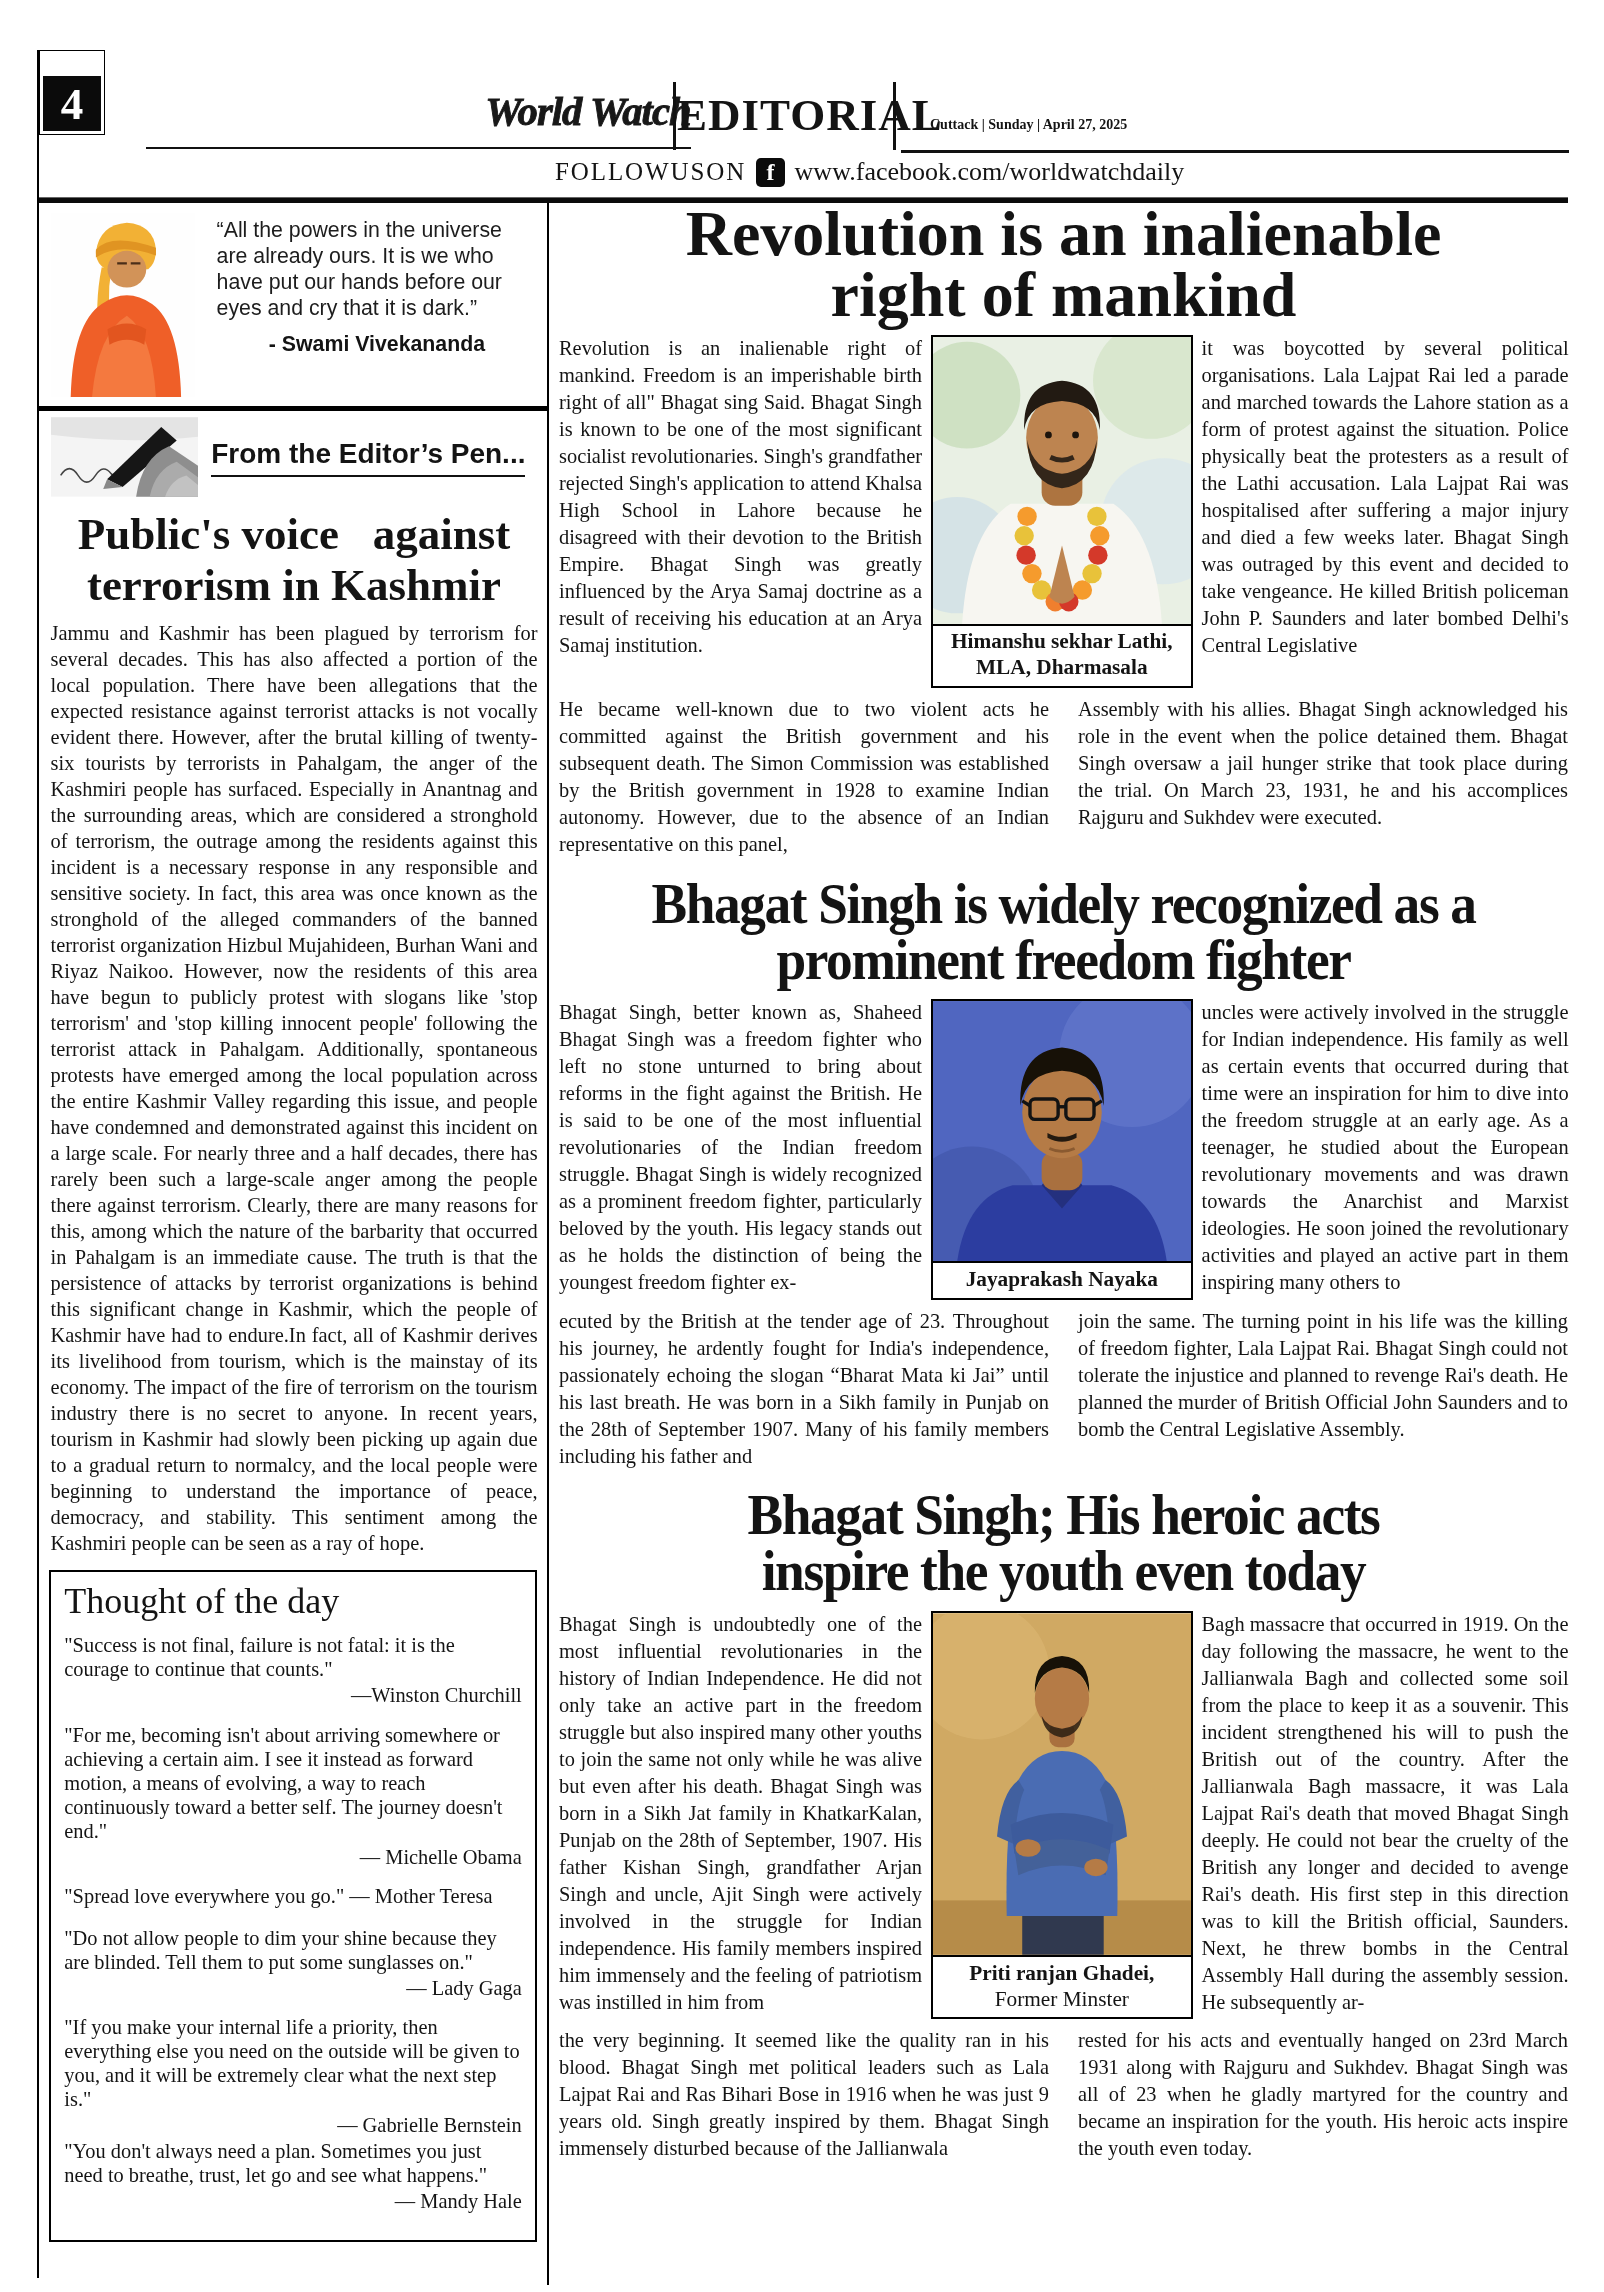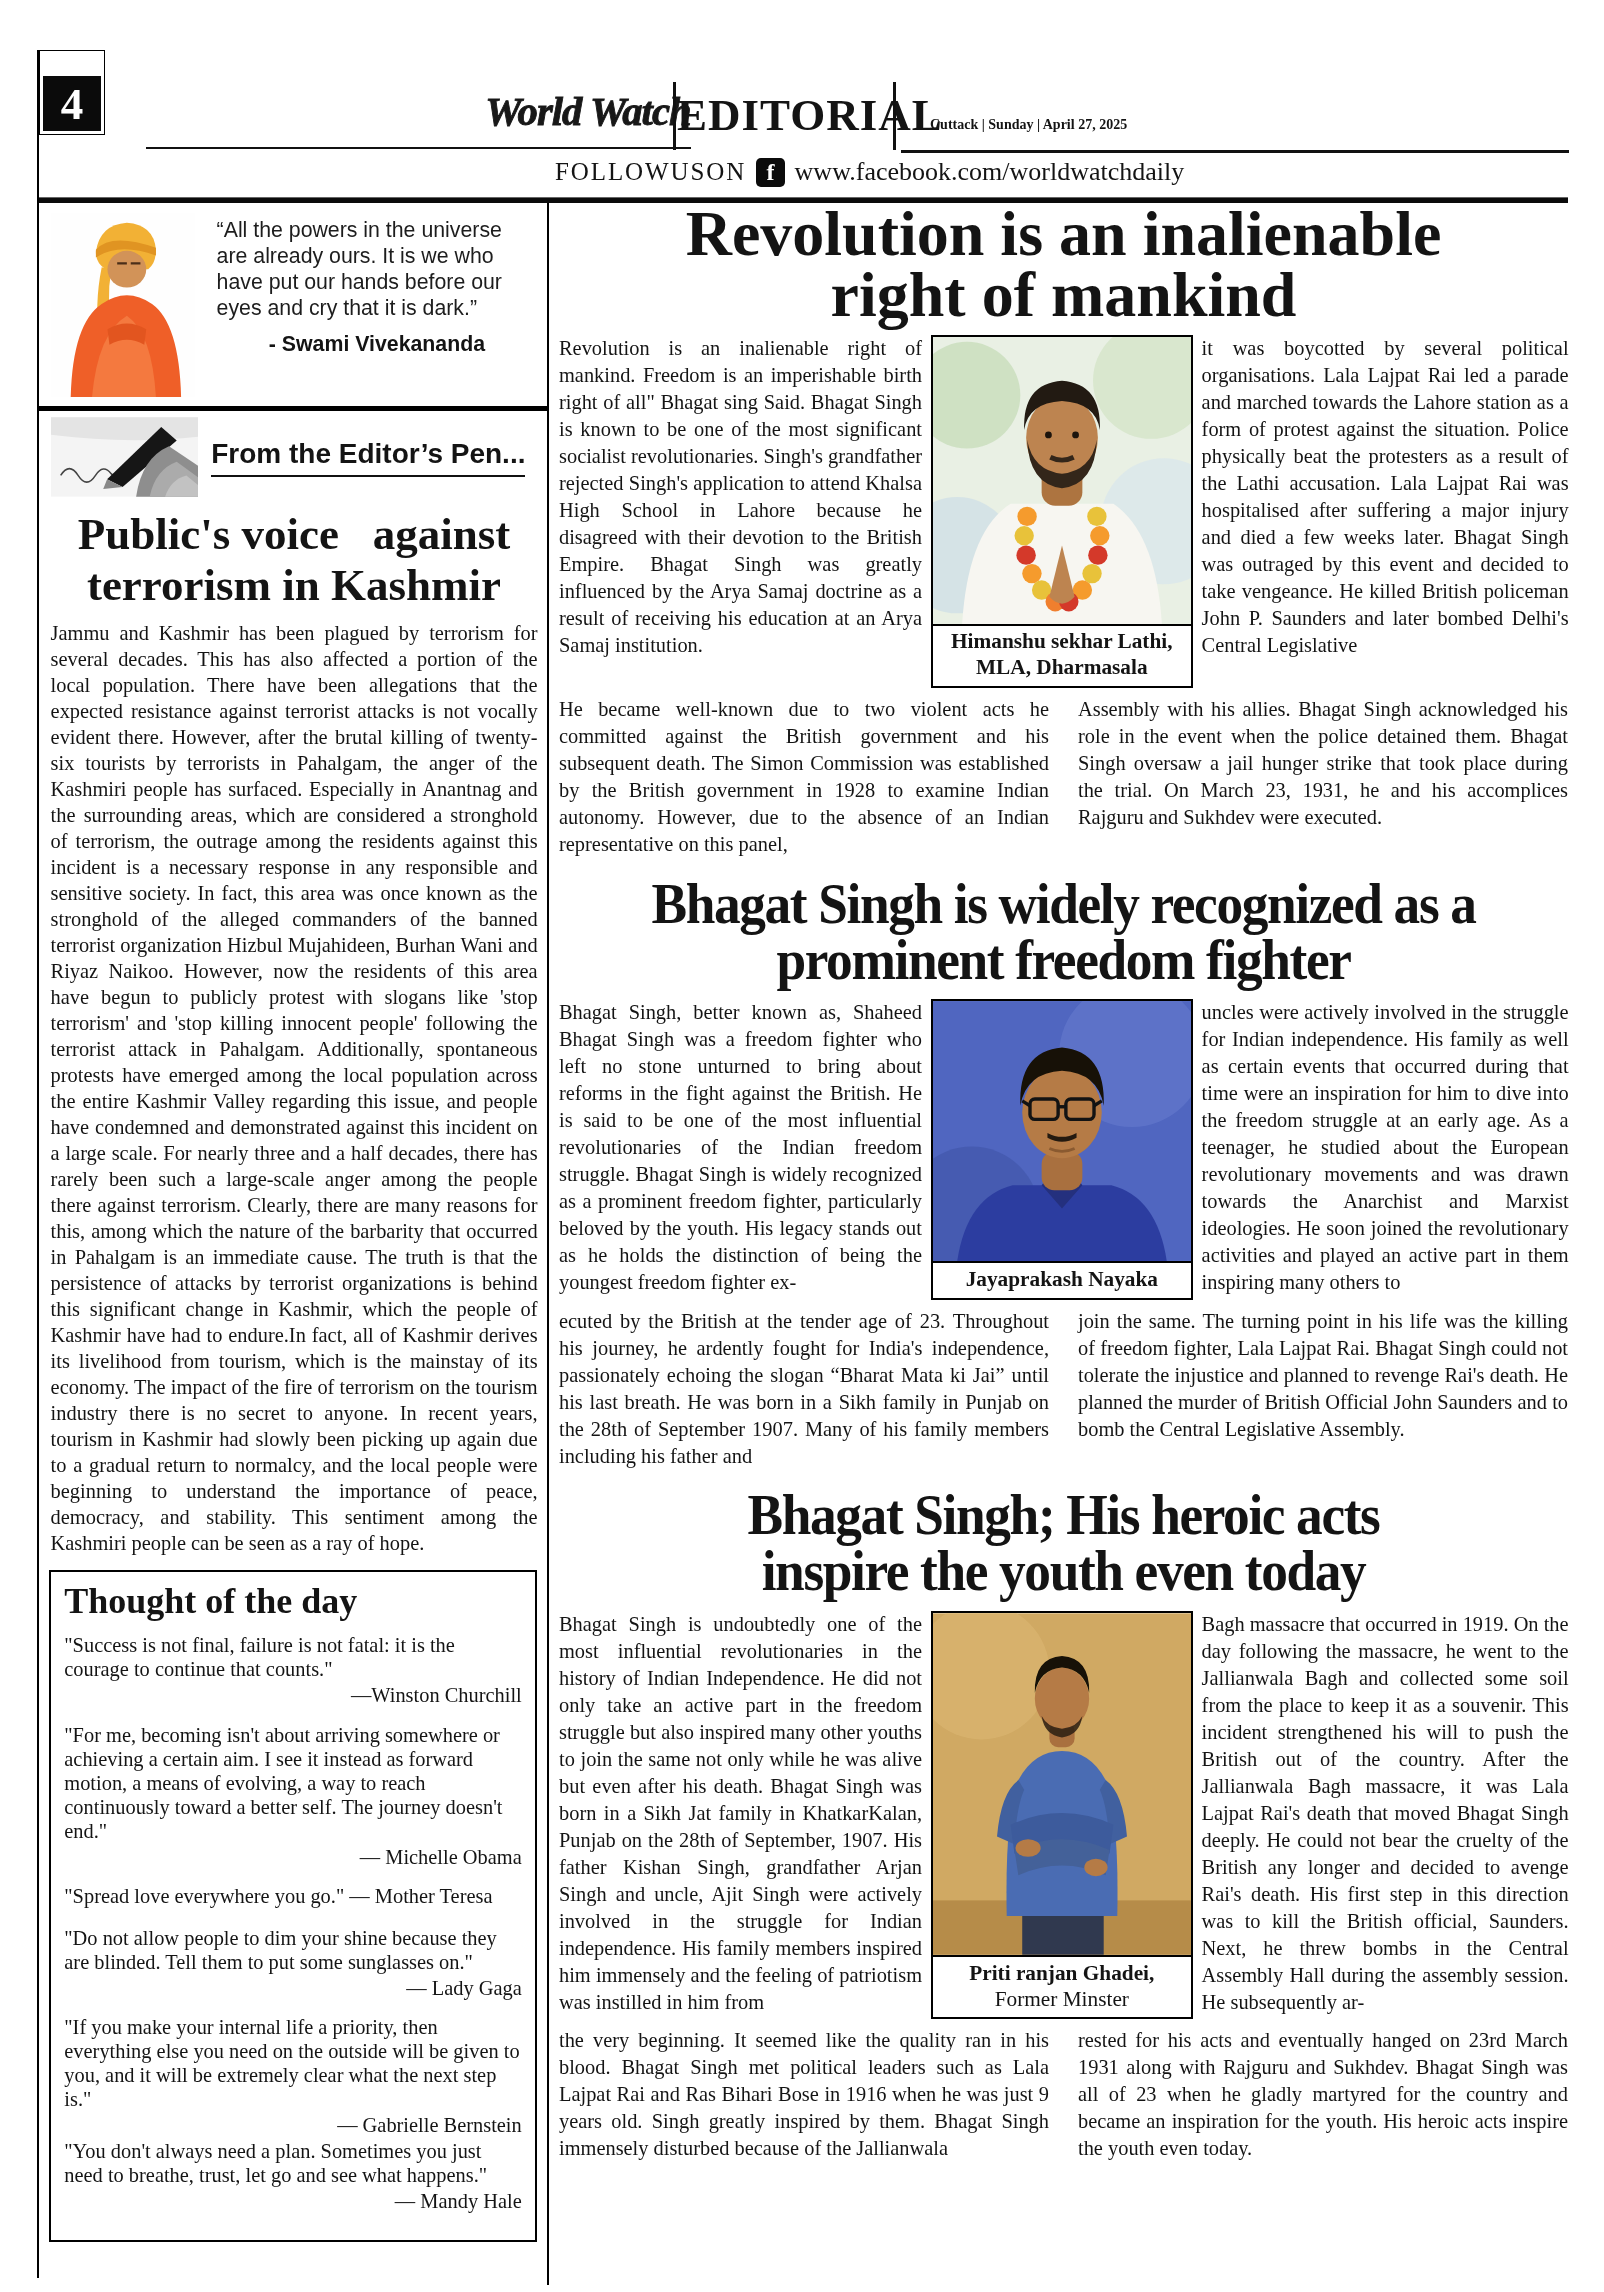--- a/index.html
+++ b/index.html
@@ -41,21 +41,21 @@
   .viv-attrib { font-family:"Liberation Sans",sans-serif; font-weight:bold; font-size:21.3px; margin-top:11.6px; text-align:center; }
   .black-bar { height:4.9px; background:#000; margin:1.9px -9.7px 0 -13.6px; }
   .pen-row { display:flex; align-items:center; gap:13.6px; padding:5.8px 0 3.9px; }
   .pen-img { width:147px; height:80px; flex:none; }
   .pen-label { font-family:"Liberation Sans",sans-serif; font-weight:bold; font-size:28px;
                border-bottom:2.9px solid #111; padding-bottom:5px; white-space:nowrap; }
   .kashmir-headline { font-weight:bold; font-size:45px; line-height:51px; text-align:center; white-space:pre-wrap; margin:7.8px 0 9.7px; }
   .body-text { font-size:20.4px; line-height:27px; text-align:justify; }
   .kashmir-body { line-height:26px; width:487px; }
   .thought-box { border:2.9px solid #000; margin:13.6px 0 0 -1.9px; padding:7.8px 13.6px 11.6px; min-height:668px; }
-  .thought-title { font-weight:bold; font-size:36px; margin:0 0 11.6px; }
+  .thought-title { font-weight:normal; font-size:36px; margin:0 0 11.6px; }
   .tq-text { font-size:20.4px; line-height:24px; text-align:left; }
   .tq-author { font-size:20.4px; line-height:24px; text-align:right; margin:1.9px 0 15.5px; }
   .tq-inline-row { font-size:20.4px; line-height:24px; margin:11.6px 0 17.5px; }
 
   
   .main { left:559px; top:201px; width:1009px; }
   .headline-xl { font-weight:bold; font-size:64px; line-height:61px; text-align:center; white-space:pre-wrap; margin:1.9px 0 9.7px; }
   .headline-cond { font-weight:bold; font-size:58px; line-height:56px; letter-spacing:-1.5px; text-align:center;
                    white-space:pre-wrap; transform:scaleX(0.92); transform-origin:50% 50%; margin:17.5px 0 11.6px; }
   .row3 { display:grid; grid-template-columns:363px 264px 367px; column-gap:7.8px; }

